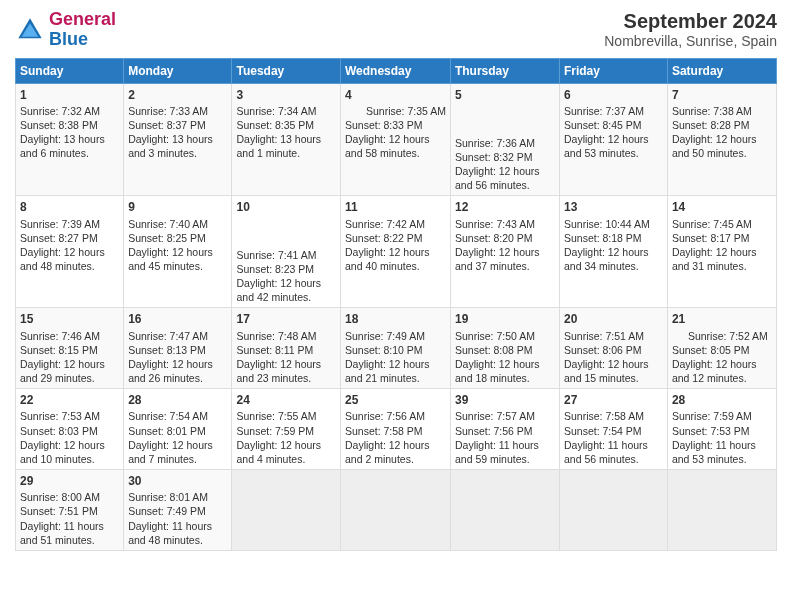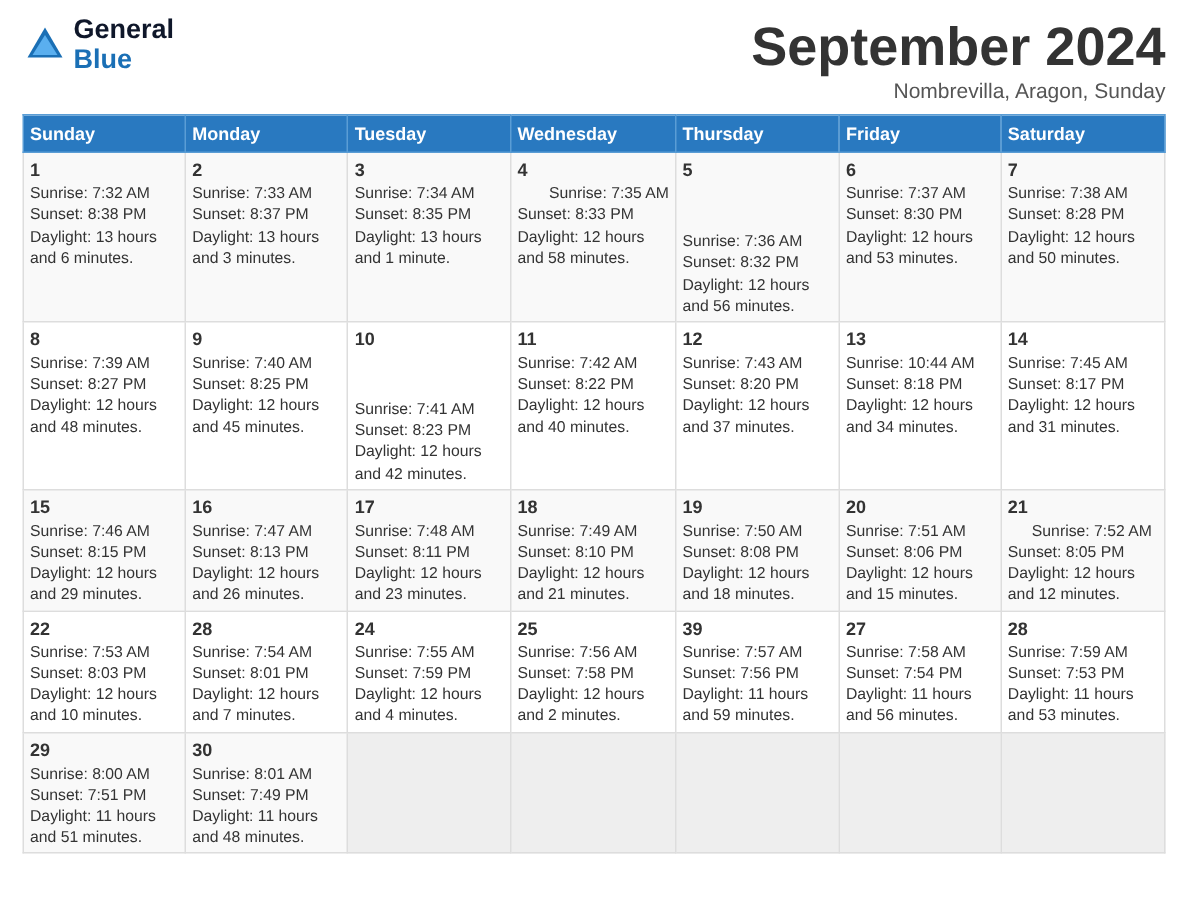--- a/index.html
+++ b/index.html
@@ -23,31 +23,31 @@
     .logo {
       display: flex;
       align-items: center;
       gap: 4px;
     }
     .logo-text {
       font-size: 18px;
       font-weight: bold;
       line-height: 1.1;
     }
-    .logo-general { color: #0f172a; }
+    .logo-general { color: #be185d; }
     .logo-blue { color: #1a6fb5; }
     .logo-icon {
       width: 30px;
       height: 30px;
     }
     .title-block {
       text-align: right;
     }
     .month-title {
-      font-size: 36px;
+      font-size: 20px;
       font-weight: bold;
       color: #333;
     }
     .subtitle {
       font-size: 14px;
       color: #555;
     }
     .calendar {
       width: 100%;
       border-collapse: collapse;
@@ -97,21 +97,21 @@
       </svg>
       <div>
         <div class="logo-text">
           <span class="logo-general">General</span><br>
           <span class="logo-blue">Blue</span>
         </div>
       </div>
     </div>
     <div class="title-block">
       <div class="month-title">September 2024</div>
-      <div class="subtitle">Nombrevilla, Aragon, Sunday</div>
+      <div class="subtitle">Nombrevilla, Sunrise, Spain</div>
     </div>
   </div>
 
   <table class="calendar">
     <thead>
       <tr>
       <th>Sunday</th>
           <th>Monday</th>
           <th>Tuesday</th>
           <th>Wednesday</th>
@@ -153,21 +153,21 @@
           <td>
             <span class="day-num">5</span>
             <span style="display: block; margin-top: 33px;">Sunrise: 7:36 AM</span>
             <span style="display: block;">Sunset: 8:32 PM</span>
             <span style="display: block;">Daylight: 12 hours</span>
             <span style="display: block;">and 56 minutes.</span>
           </td>
           <td>
             <span class="day-num">6</span>
             <span style="display: block;">Sunrise: 7:37 AM</span>
-            <span style="display: block;">Sunset: 8:30 PM</span>
+            <span style="display: block;">Sunset: 8:45 PM</span>
             <span style="display: block;">Daylight: 12 hours</span>
             <span style="display: block;">and 53 minutes.</span>
           </td>
           <td>
             <span class="day-num">7</span>
             <span style="display: block;">Sunrise: 7:38 AM</span>
             <span style="display: block;">Sunset: 8:28 PM</span>
             <span style="display: block;">Daylight: 12 hours</span>
             <span style="display: block;">and 50 minutes.</span>
           </td>

